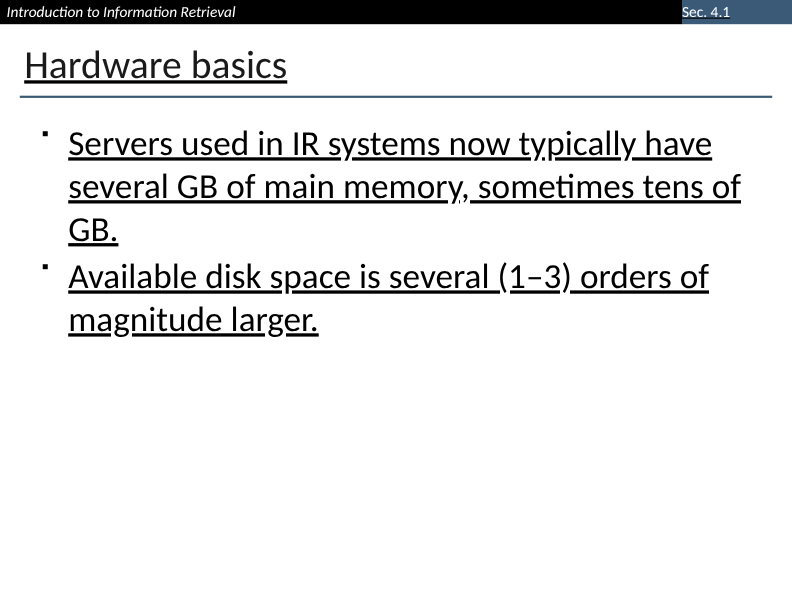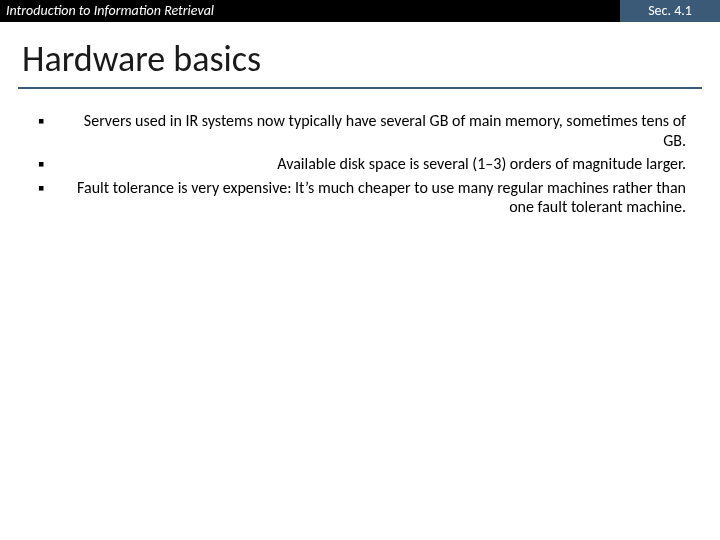--- a/index.html
+++ b/index.html
@@ -1,39 +1,38 @@
 <!DOCTYPE html>
 <html><head>
 <meta charset="utf-8">
 <style>
   * { margin: 0; padding: 0; box-sizing: border-box; }
   html, body { width: 720px; height: 540px; font-family: Calibri, Arial, sans-serif; background: #fff; overflow: hidden; }
-  .slide { width: 720px; height: 540px; position: relative; }
+  .slide { width: 720px; height: 540px; position: relative; text-decoration: underline; }
   .topbar { display: flex; width: 100%; height: 22px; }
   .topbar-left { flex: 1; background: #000; color: #fff; font-style: italic; font-size: 14px; line-height: 22px; padding-left: 6px; font-family: Calibri, Arial, sans-serif; }
-  .topbar-right { width: 100px; background: #3a5a78; color: #fff; font-size: 14px; line-height: 22px; text-align: center; font-family: Calibri, Arial, sans-serif; }
+  .topbar-right { width: 100px; background: #3a5a78; color: #fff; font-size: 14px; line-height: 22px; text-align: left; font-family: Calibri, Arial, sans-serif; }
   .title { font-size: 36px; font-weight: 400; color: #1a1a1a; margin: 15px 0 6px 22px; font-family: Calibri, Arial, sans-serif; }
   .title-rule { margin: 0 18px 22px 18px; border: none; border-top: 2px solid #3a5a78; }
   .body { padding: 0 34px 0 34px; }
   ul.bullets { list-style: none; }
-  ul.bullets li { position: relative; font-size: 16px; line-height: 1.22; color: #000; padding-left: 28px; margin-bottom: 4px; text-align: right; }
+  ul.bullets li { position: relative; font-size: 32px; line-height: 1.22; color: #000; padding-left: 28px; margin-bottom: 4px; }
   ul.bullets li::before { content: "\25AA"; position: absolute; left: 4px; top: 0; font-size: 18px; color: #000; }
 </style>
 </head>
 <body>
 
 <div class="slide">
   <div class="topbar">
     <div class="topbar-left">Introduction to Information Retrieval</div>
     <div class="topbar-right">Sec. 4.1</div>
   </div>
 
   <h1 class="title">Hardware basics</h1>
   <hr class="title-rule">
 
   <div class="body">
     <ul class="bullets">
       <li>Servers used in IR systems now typically have several GB of main memory, sometimes tens of GB.</li>
       <li>Available disk space is several (1–3) orders of magnitude larger.</li>
-      <li>Fault tolerance is very expensive: It’s much cheaper to use many regular machines rather than one fault tolerant machine.</li>
     </ul>
   </div>
 </div>
 
 </body></html>

